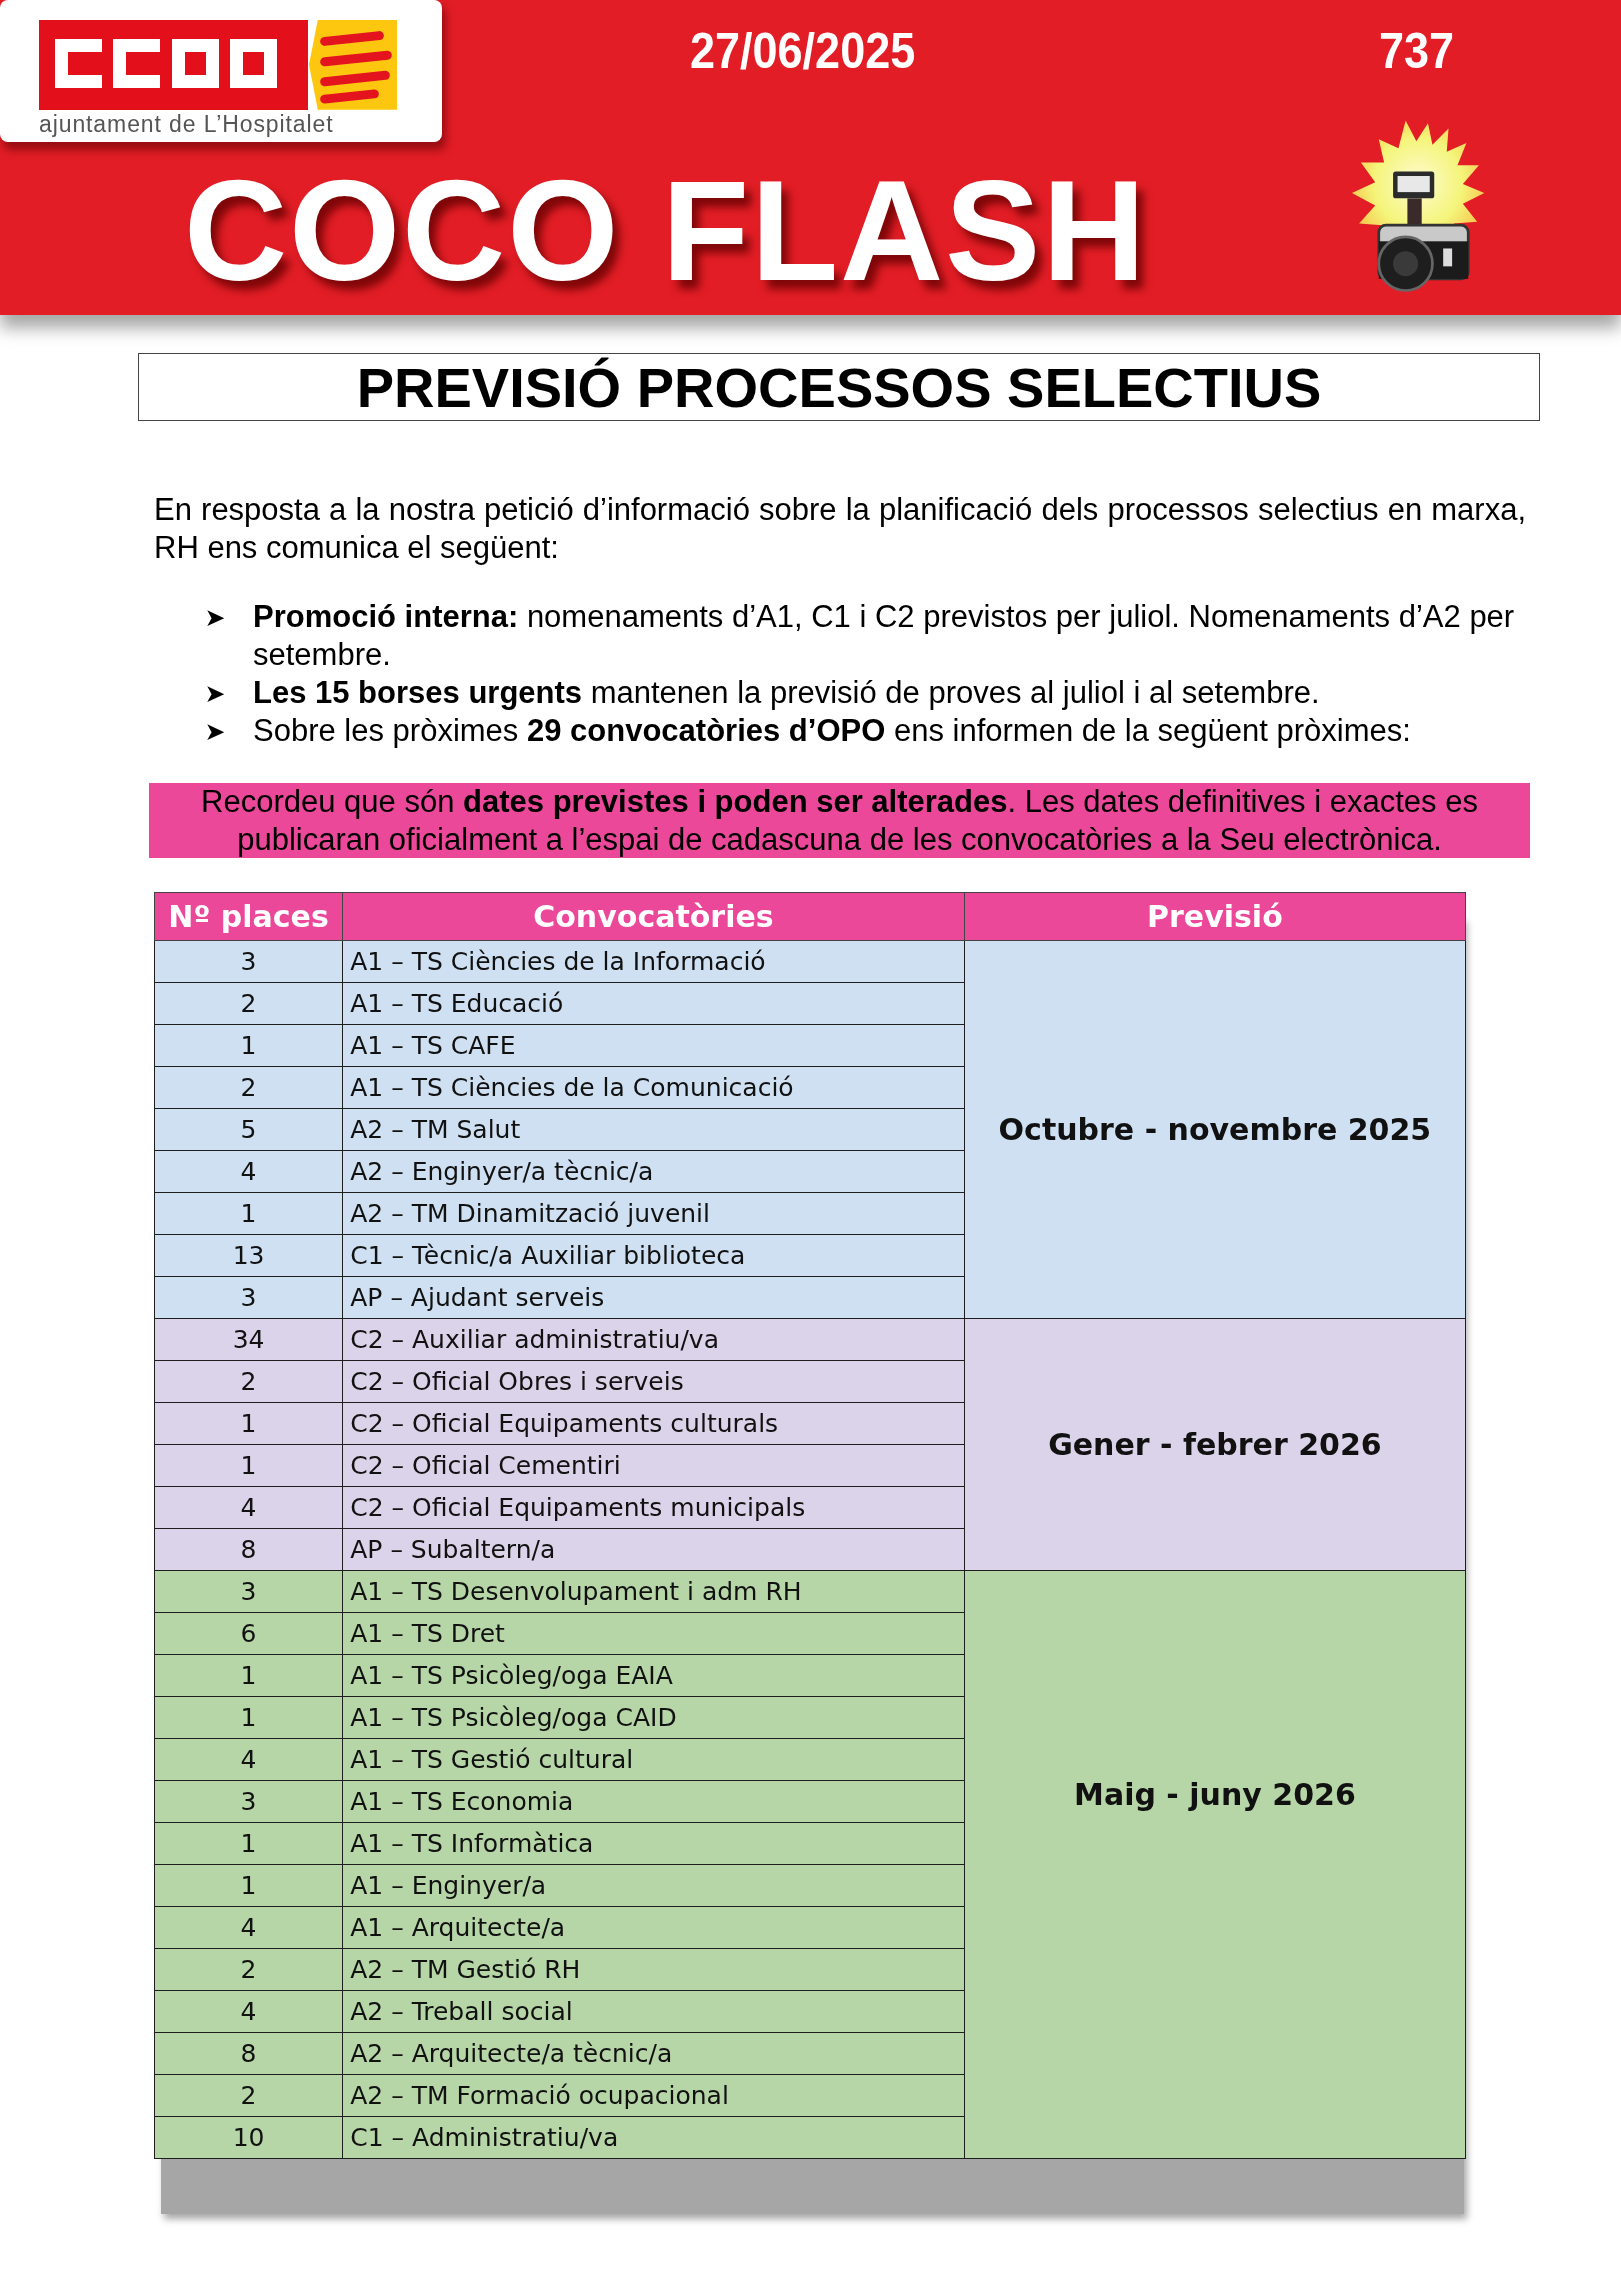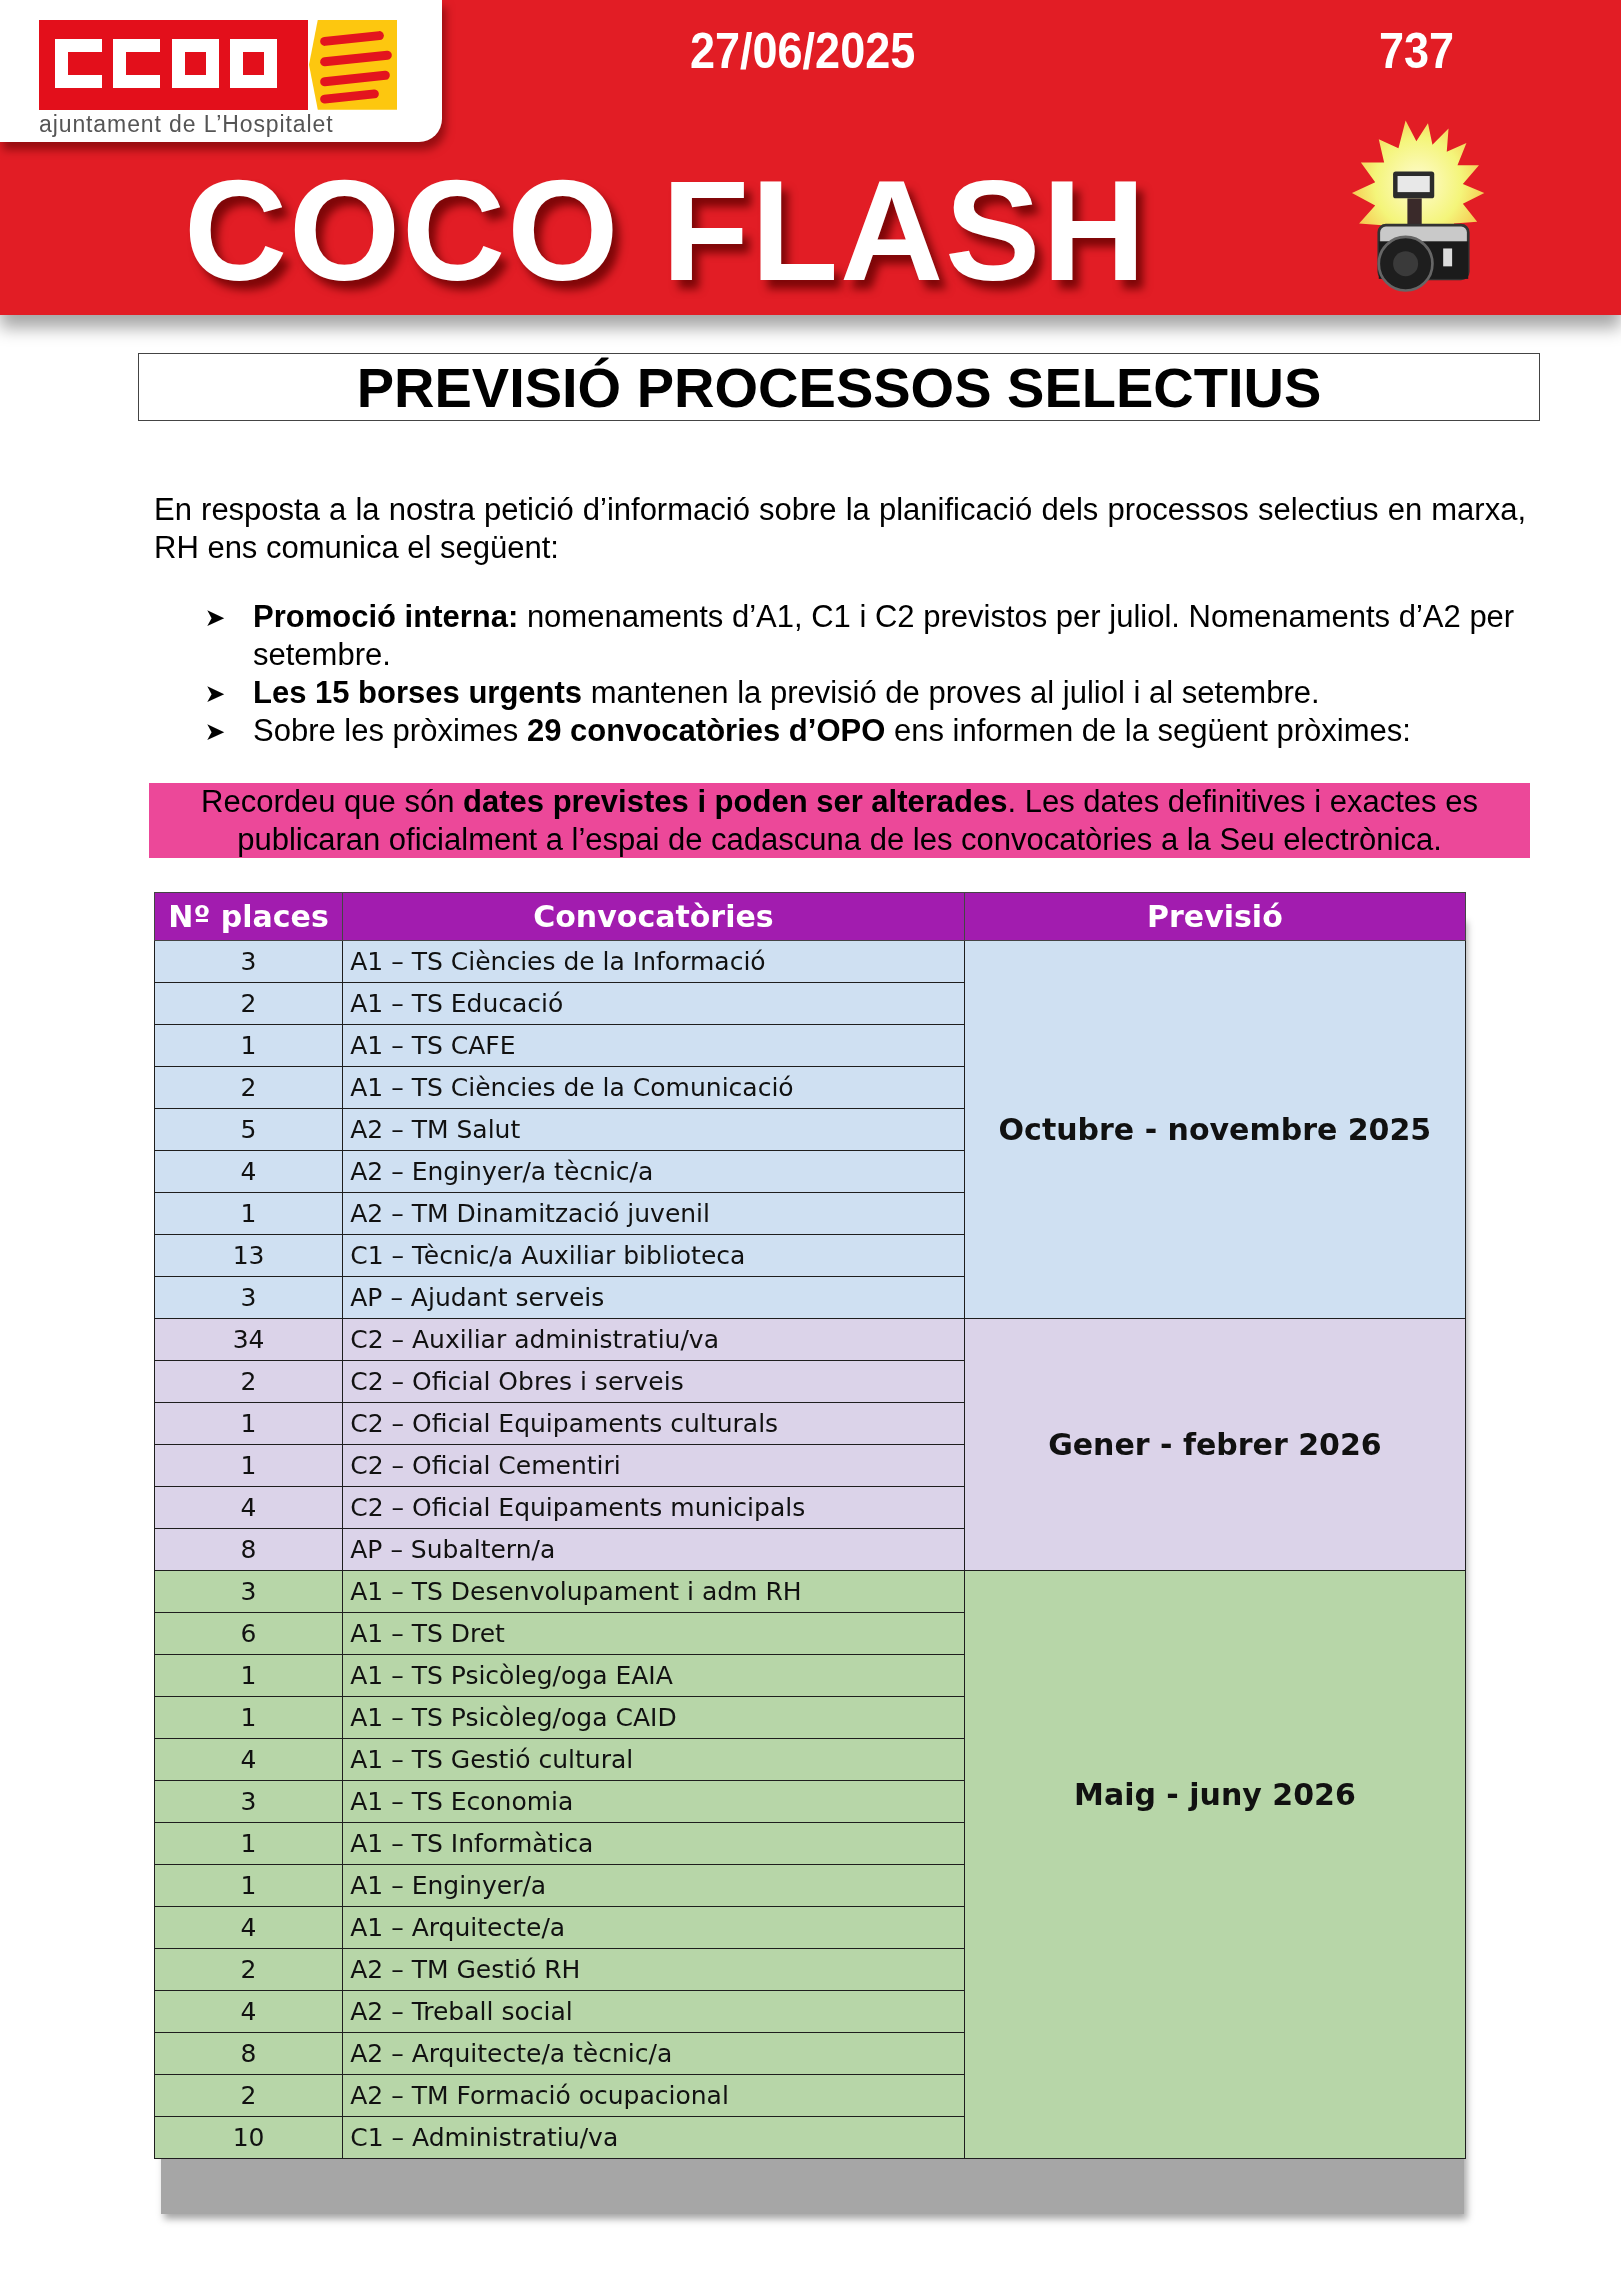--- a/index.html
+++ b/index.html
@@ -10,20 +10,21 @@
   
   .header {
     position: absolute; left: 0; top: 0; width: 1621px; height: 315px;
     background: #e21d25;
     box-shadow: 0 12.5px 16px rgba(0,0,0,0.35);
   }
   .logo-card {
     position: absolute; left: 0; top: 0; width: 442px; height: 142px;
     background: #ffffff; border-bottom-right-radius: 23px;
     box-shadow: 3.6px 7.2px 9px rgba(90,0,0,0.55);
+    border-radius: 8px;
   }
   .logo-red {
     position: absolute; left: 39px; top: 19.7px; width: 269px; height: 90px; background: #e30f1b;
   }
   .logo-letter {
     position: absolute; top: 19.7px; width: 47px; height: 49px; box-sizing: border-box;
     border: 13.4px solid #ffffff; background: #e30f1b;
   }
   .logo-letter.c { border-right: none; }
   .logo-flag {
@@ -77,21 +78,21 @@
   
   .table-shadow {
     position: absolute; left: 161px; top: 917px; width: 1303px; height: 1297px; background: #a6a6a6;
     box-shadow: 2.7px 5.4px 7.2px rgba(0,0,0,0.35);
   }
   .table {
     position: absolute; left: 154px; top: 892px; width: 1312px; border-collapse: collapse;
     font-family: "DejaVu Sans", sans-serif;
   }
   .table th {
-    background: #a21caf; color: #fff; font-size: 30px; font-weight: bold; height: 47px; padding: 0;
+    background: #ec4899; color: #fff; font-size: 30px; font-weight: bold; height: 47px; padding: 0;
     border: 1.8px solid #444;
   }
   .table td {
     height: 41px; border: 1.8px solid #1e1e1e; padding: 0; font-size: 25px; color: #111;
   }
   .table td.num { width: 188px; text-align: center; }
   .table td.name { width: 618px; padding-left: 7.2px; }
   .table td.period { width: 504px; text-align: center; font-size: 30px; font-weight: bold; margin-left: 30px; }
   .g-blue td { background: #cfe0f2; }
   .g-purple td { background: #dbd3e9; }

